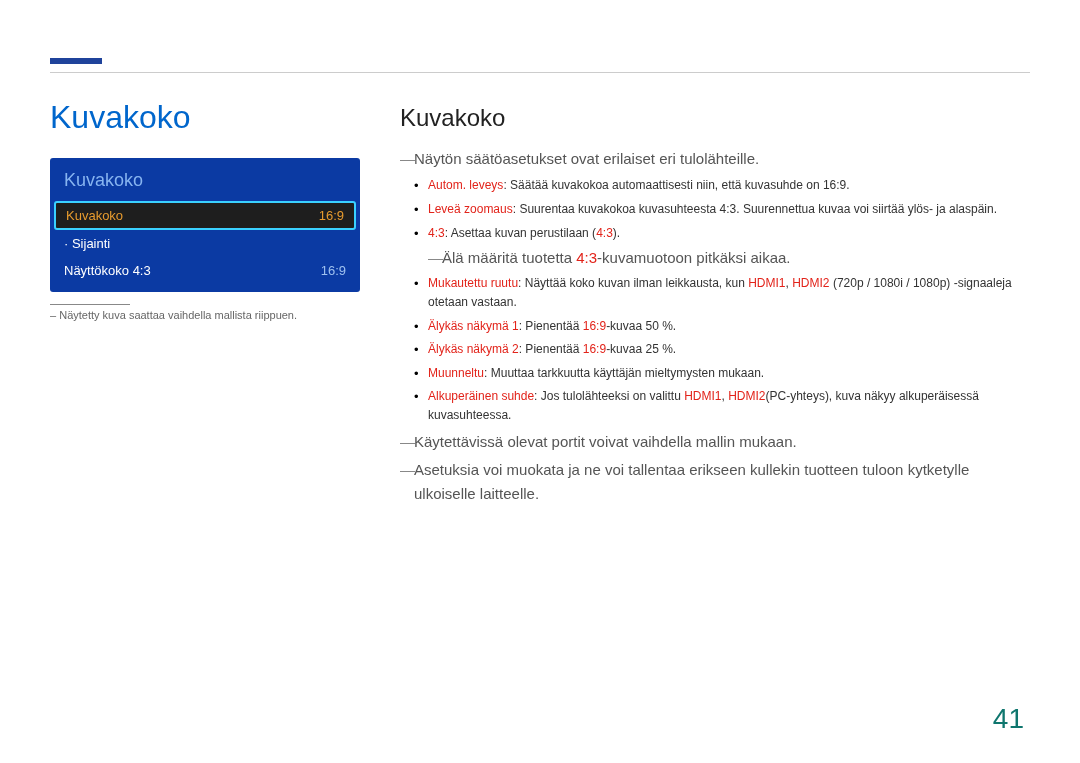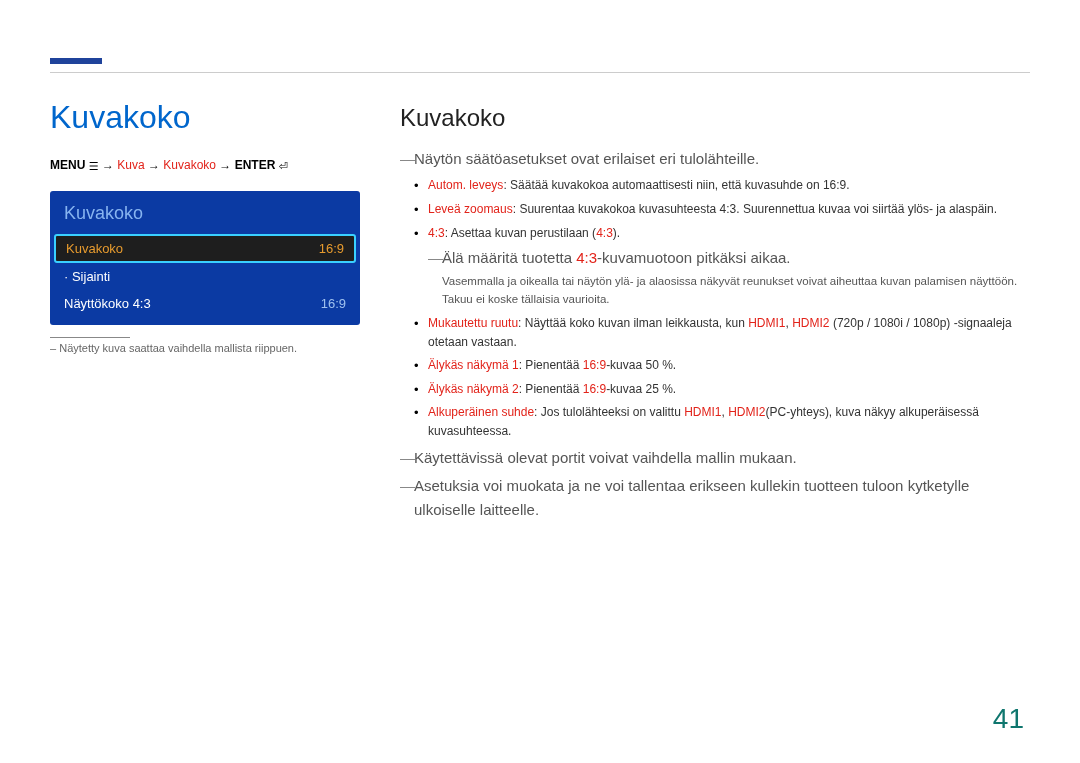--- a/index.html
+++ b/index.html
@@ -165,31 +165,20 @@
 
 <div class="page">
   <div class="accent-bar"></div>
   <div class="top-line"></div>
 
   <div class="content">
 
     <div class="left-col">
       <h1 class="left-title">Kuvakoko</h1>
 
-      <div class="breadcrumb">
-        <span class="strong">MENU</span>
-        <span class="bc-icon">☰</span>
-        <span class="arrow"> → </span>
-        <span class="kw-red">Kuva</span>
-        <span class="arrow"> → </span>
-        <span class="kw-red">Kuvakoko</span>
-        <span class="arrow"> → </span>
-        <span class="strong">ENTER</span>
-        <span class="bc-icon">⏎</span>
-      </div>
 
       <div class="menu-box">
         <div class="menu-title">Kuvakoko</div>
         <div class="menu-row selected">
           <span>Kuvakoko</span>
           <span class="value s">16:9</span>
         </div>
         <div class="menu-row">
           <span>· Sijainti</span>
           <span class="value"></span>
@@ -210,29 +199,29 @@
 
       <ul class="bullets">
         <li><span class="kw">Autom. leveys</span><span>: Säätää kuvakokoa automaattisesti niin, että kuvasuhde on 16:9.</span></li>
 
 
         <li><span class="kw">Leveä zoomaus</span><span>: Suurentaa kuvakokoa kuvasuhteesta 4:3. Suurennettua kuvaa voi siirtää ylös- ja alaspäin.</span></li>
 
 
         <li><span class="kw">4:3</span><span>: Asettaa kuvan perustilaan (</span><span class="kw">4:3</span><span>).</span>
           <p class="dash-note"><span>Älä määritä tuotetta </span><span class="kw">4:3</span><span>-kuvamuotoon pitkäksi aikaa.</span></p>
-          <p class="sub-note">Vasemmalla ja oikealla tai näytön ylä- ja alaosissa näkyvät reunukset voivat aiheuttaa kuvan palamisen näyttöön. Takuu ei koske tällaisia vaurioita.</p>
         </li>
 
         <li><span class="kw">Mukautettu ruutu</span><span>: Näyttää koko kuvan ilman leikkausta, kun </span><span class="kw">HDMI1</span><span>, </span><span class="kw">HDMI2</span><span> (720p / 1080i / 1080p) -signaaleja otetaan vastaan.</span></li>
 
         <li><span class="kw">Älykäs näkymä 1</span><span>: Pienentää </span><span class="kw">16:9</span><span>-kuvaa 50 %.</span></li>
 
         <li><span class="kw">Älykäs näkymä 2</span><span>: Pienentää </span><span class="kw">16:9</span><span>-kuvaa 25 %.</span></li>
 
+        <li><span class="kw">Muunneltu</span><span>: Muuttaa tarkkuutta käyttäjän mieltymysten mukaan.</span></li>
 
         <li><span class="kw">Alkuperäinen suhde</span><span>: Jos tulolähteeksi on valittu </span><span class="kw">HDMI1</span><span>, </span><span class="kw">HDMI2</span><span>(PC-yhteys), kuva näkyy alkuperäisessä kuvasuhteessa.</span></li>
       </ul>
 
       <p class="dash-note">Käytettävissä olevat portit voivat vaihdella mallin mukaan.</p>
       <p class="dash-note">Asetuksia voi muokata ja ne voi tallentaa erikseen kullekin tuotteen tuloon kytketylle ulkoiselle laitteelle.</p>
     </div>
   </div>
 
   <div class="page-num">41</div>

